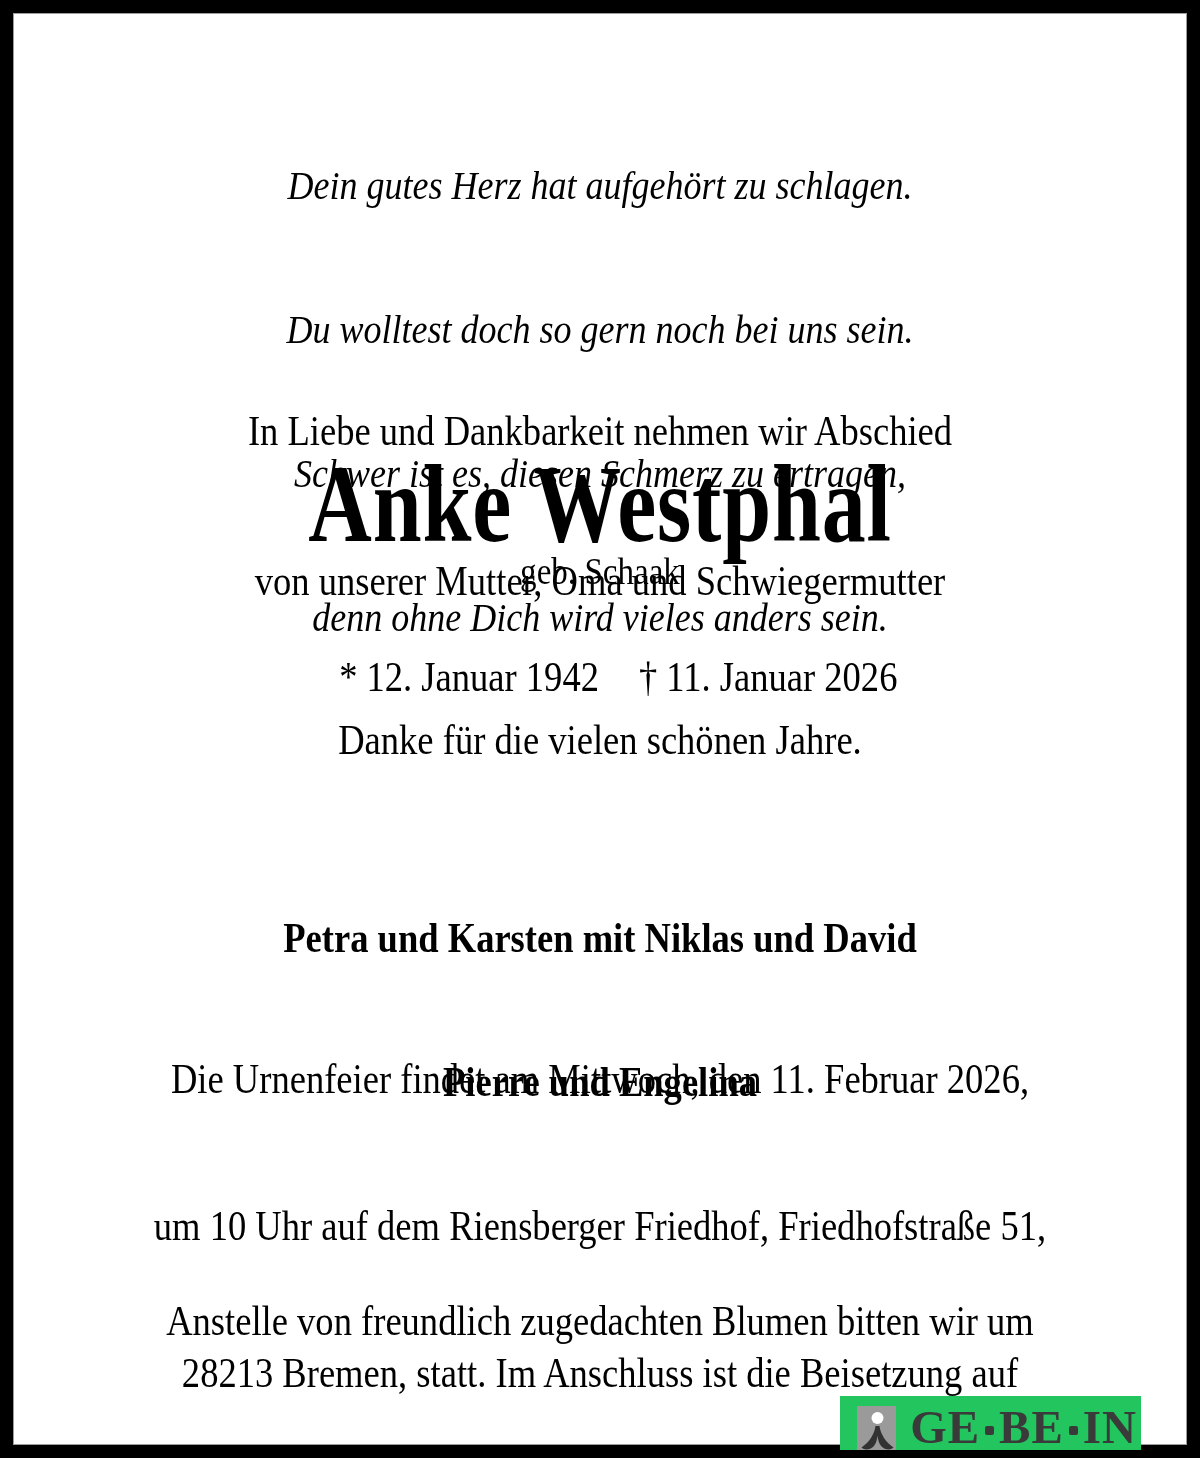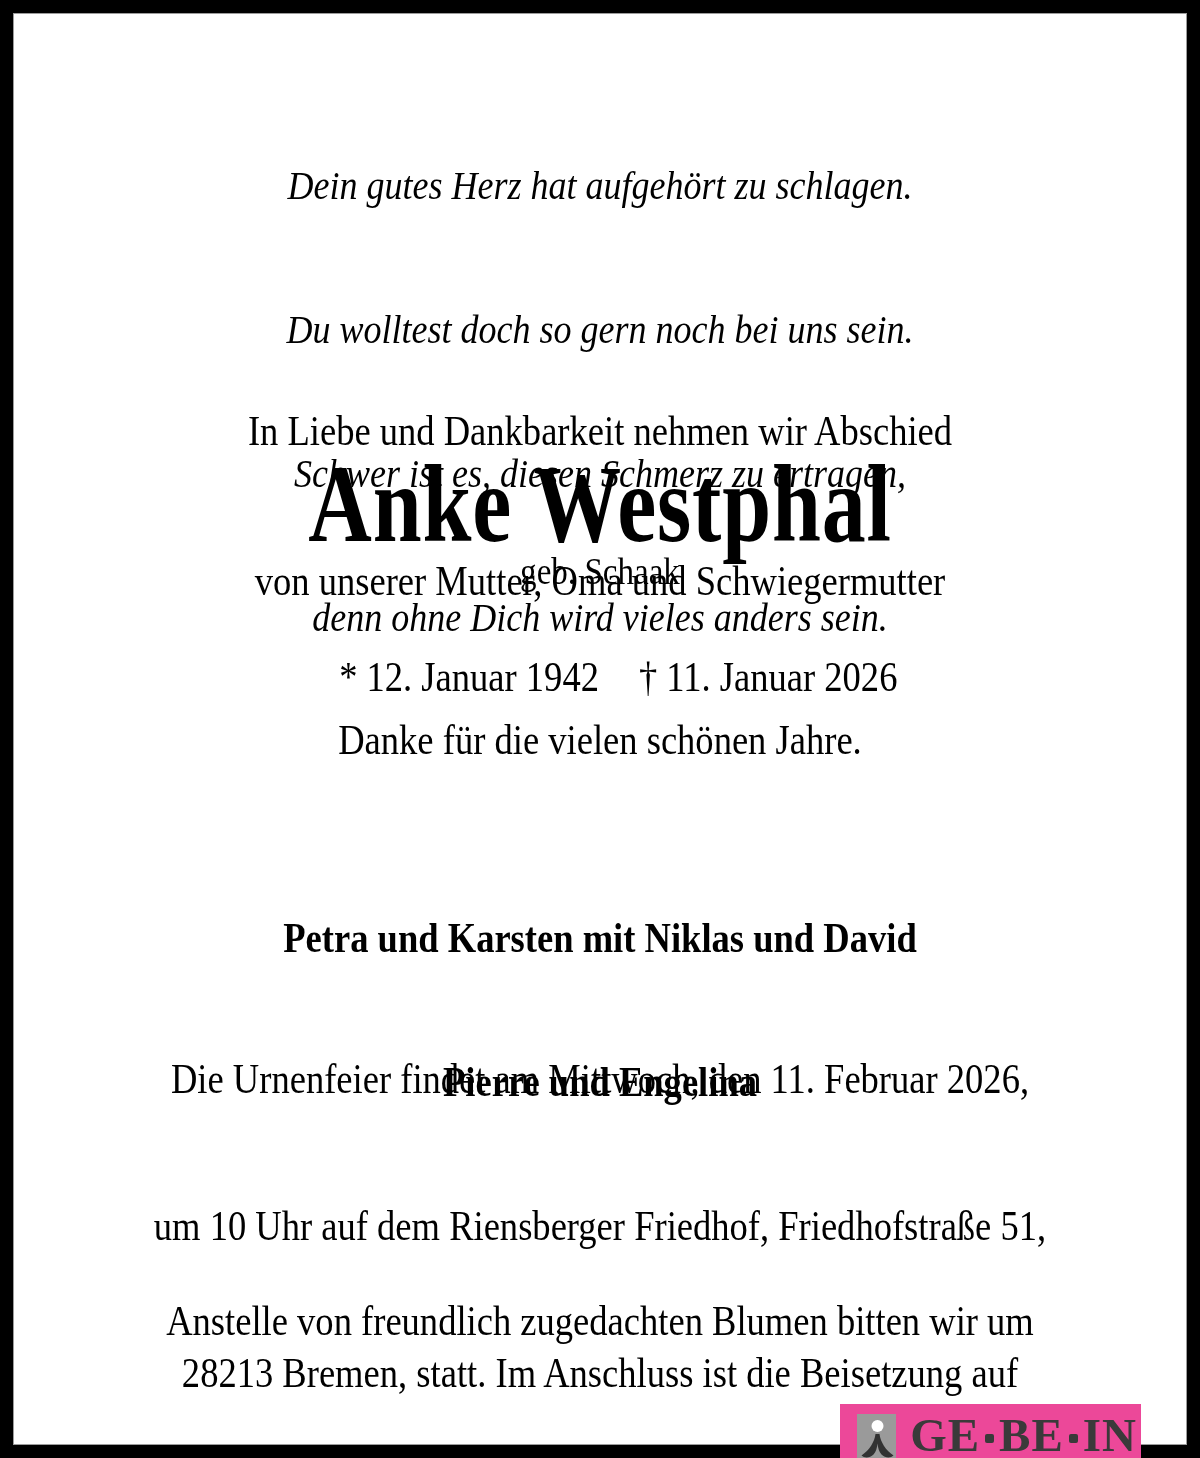--- a/index.html
+++ b/index.html
@@ -83,23 +83,23 @@
     line-height: 49px;
   }
   .donation {
     top: 1199px;
     font-size: 42px;
     line-height: 49px;
   }
   .logo-wrap {
     position: absolute;
     right: 59px;
-    bottom: 0;
+    bottom: 8px;
     z-index: 5;
-    background: #ec4899;
+    background: #22c55e;
     display: flex;
     align-items: flex-end;
     padding: 6px 4px 0 16px;
   }
   .logo-mark { display: block; width: 41px; height: 48px; margin-right: 13px; }
   .logo-text {
     font-family: "Liberation Serif", serif;
     font-weight: bold;
     font-size: 47px;
     line-height: 40px;

